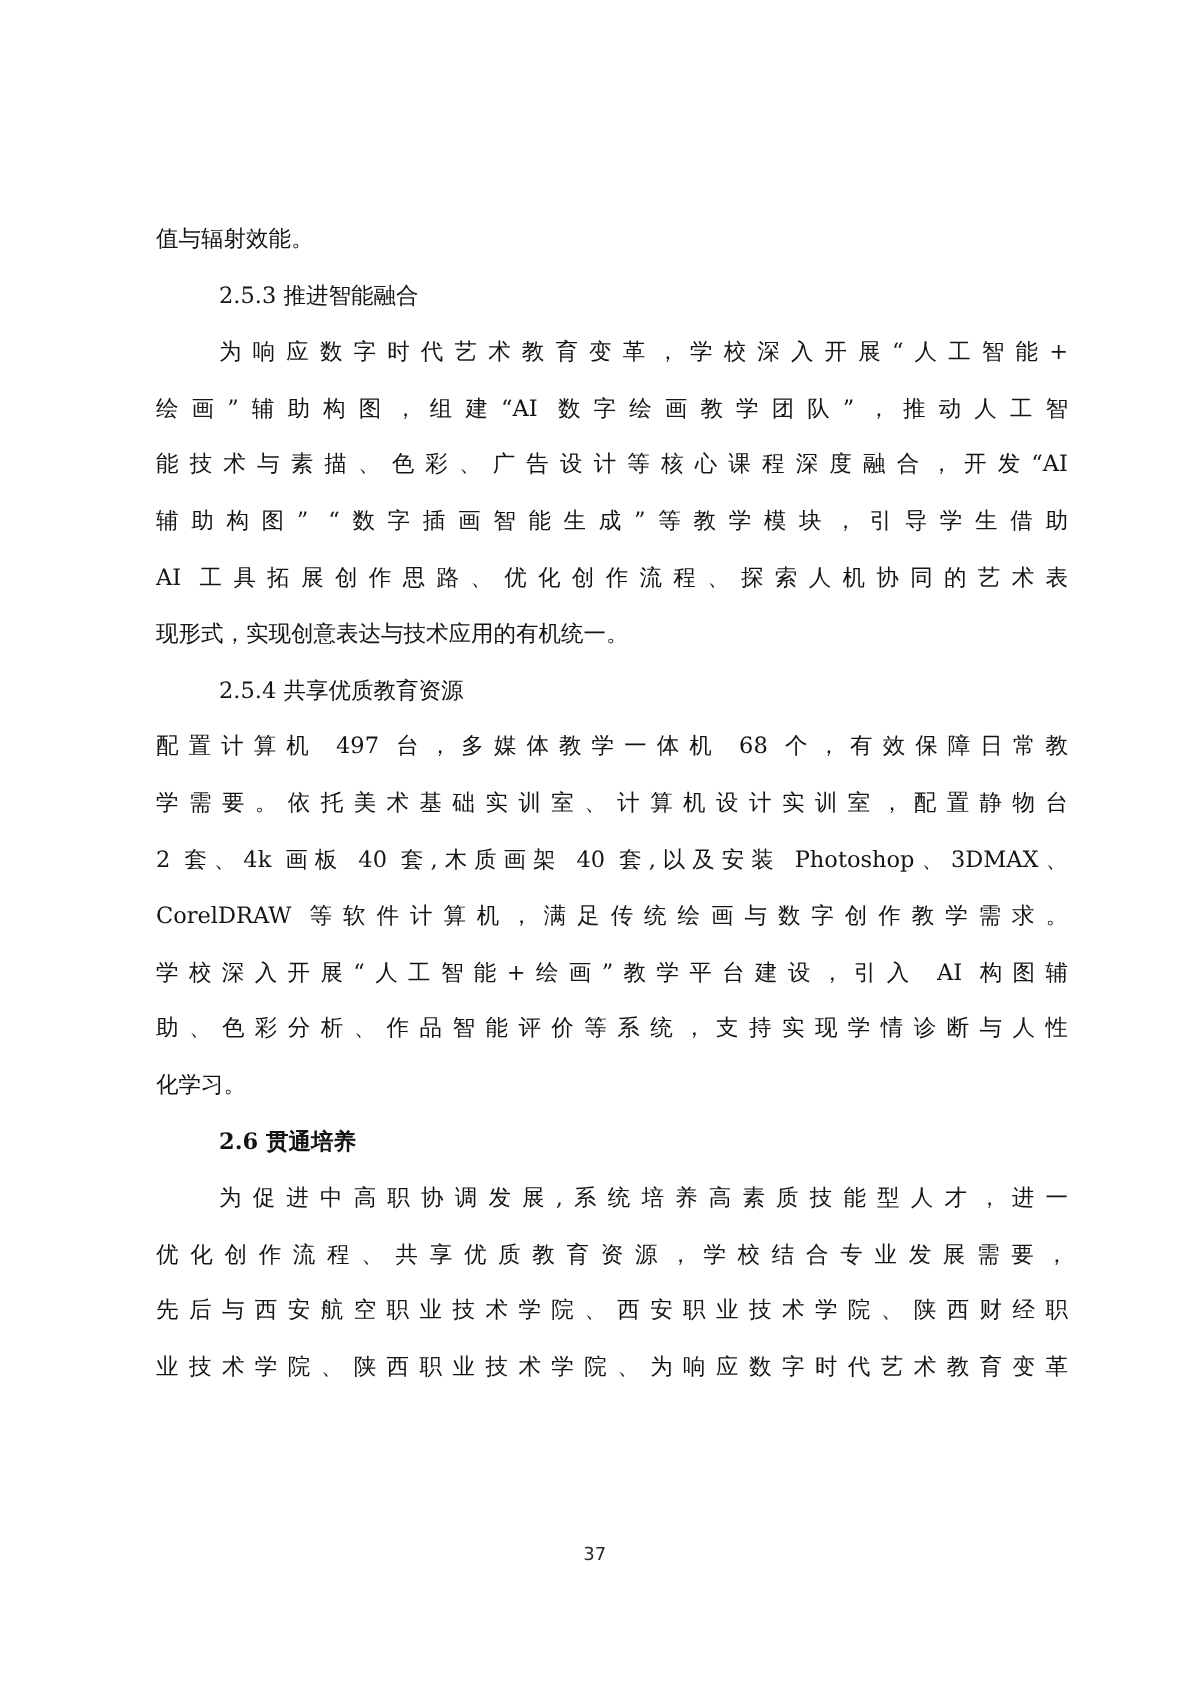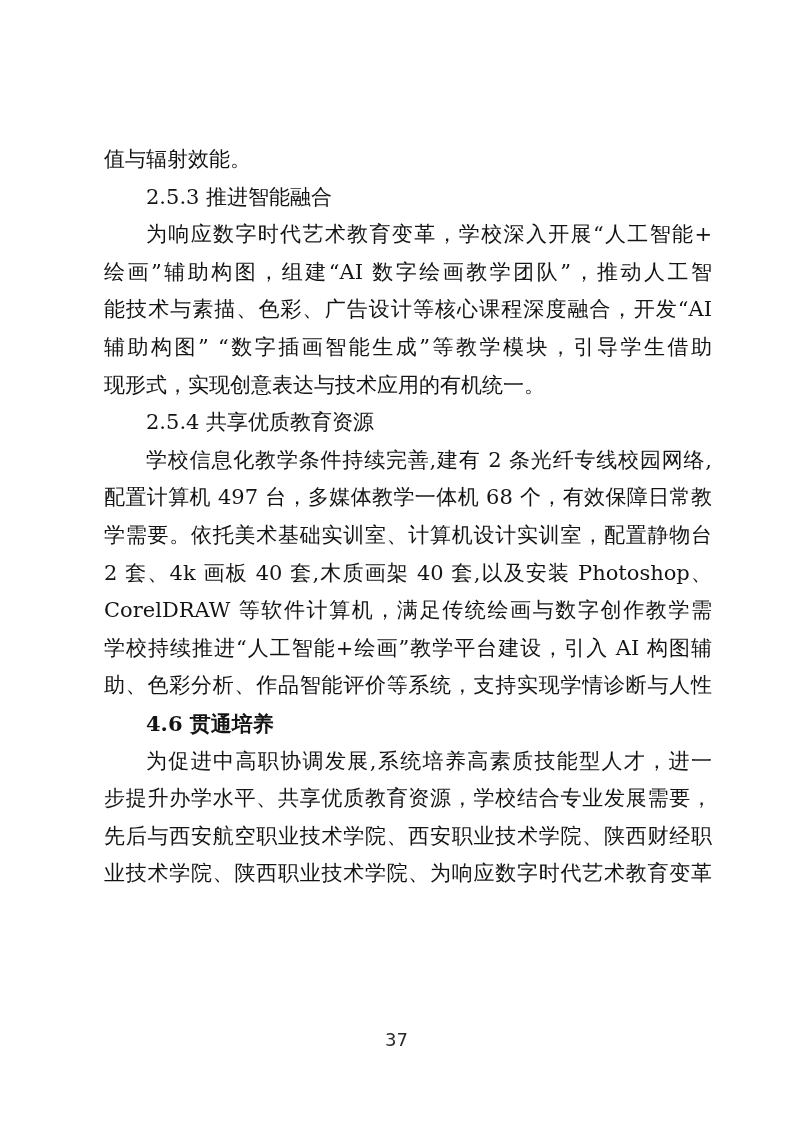--- a/index.html
+++ b/index.html
@@ -12,21 +12,21 @@
   }
   .text-block {
     position: absolute;
     left: 104px;
     top: 141px;
     width: 608px;
     color: #141414;
   }
   .line {
     font-family: "DejaVu Serif", serif;
-    font-size: 21px;
+    font-size: 15px;
     line-height: 37.6px;
     height: 37.6px;
     white-space: nowrap;
     text-align: left;
   }
   .line.fill {
     white-space: normal;
     overflow: hidden;
     text-align: justify;
     text-align-last: justify;
@@ -34,46 +34,47 @@
   }
   .line.indent { text-indent: 42px; }
   .line.bold { font-weight: bold; }
   .footer-num {
     position: absolute;
     top: 1029px;
     left: 0;
     width: 100%;
     text-align: center;
     font-family: "DejaVu Sans", "Liberation Sans", sans-serif;
-    font-size: 18px;
+    font-size: 12px;
     color: #2a2a2a;
   }
 </style>
 </head>
 <body>
 
 <div class="page">
   <div class="text-block" id="lines-container">
       <div class="line">值与辐射效能。</div>
       <div class="line indent">2.5.3 推进智能融合</div>
       <div class="line indent fill">为响应数字时代艺术教育变革，学校深入开展“人工智能+</div>
       <div class="line fill">绘画”辅助构图，组建“AI 数字绘画教学团队”，推动人工智</div>
       <div class="line fill">能技术与素描、色彩、广告设计等核心课程深度融合，开发“AI</div>
       <div class="line fill">辅助构图” “数字插画智能生成”等教学模块，引导学生借助</div>
+      <div class="line fill">AI 工具拓展创作思路、优化创作流程、探索人机协同的艺术表</div>
       <div class="line">现形式，实现创意表达与技术应用的有机统一。</div>
       <div class="line indent">2.5.4 共享优质教育资源</div>
-      <div class="line indent fill">学校信息化教学条件持续完善,建有 2 条光纤专线校园网络,</div>
       <div class="line fill">配置计算机 497 台，多媒体教学一体机 68 个，有效保障日常教</div>
       <div class="line fill">学需要。依托美术基础实训室、计算机设计实训室，配置静物台</div>
       <div class="line fill">2 套、4k 画板 40 套,木质画架 40 套,以及安装 Photoshop、3DMAX、</div>
       <div class="line fill">CorelDRAW 等软件计算机，满足传统绘画与数字创作教学需求。</div>
-      <div class="line fill">学校持续推进“人工智能+绘画”教学平台建设，引入 AI 构图辅</div>
+      <div class="line fill">学校深入开展“人工智能+绘画”教学平台建设，引入 AI 构图辅</div>
       <div class="line fill">助、色彩分析、作品智能评价等系统，支持实现学情诊断与人性</div>
-      <div class="line indent bold">4.6 贯通培养</div>
+      <div class="line">化学习。</div>
+      <div class="line indent bold">2.6 贯通培养</div>
       <div class="line indent fill">为促进中高职协调发展,系统培养高素质技能型人才，进一</div>
-      <div class="line fill">步提升办学水平、共享优质教育资源，学校结合专业发展需要，</div>
+      <div class="line fill">优化创作流程、共享优质教育资源，学校结合专业发展需要，</div>
       <div class="line fill">先后与西安航空职业技术学院、西安职业技术学院、陕西财经职</div>
       <div class="line fill">业技术学院、陕西职业技术学院、为响应数字时代艺术教育变革</div>
     </div>
   <div class="footer-num">
     <span>37</span>
   </div>
 </div>
 
 </body></html>

